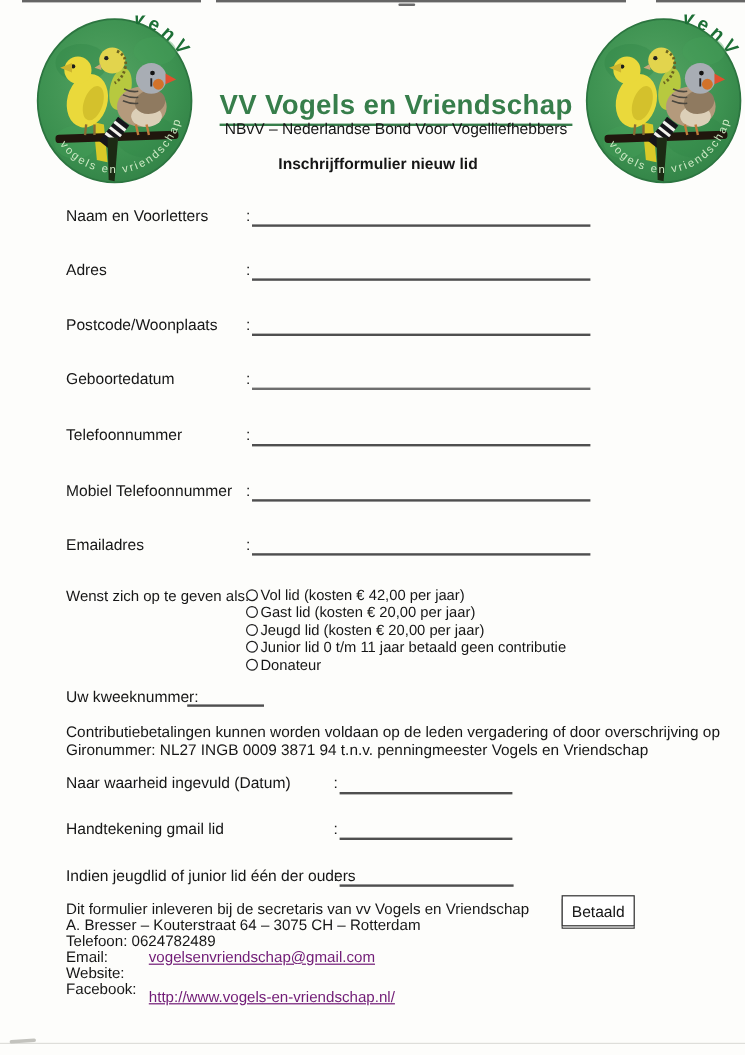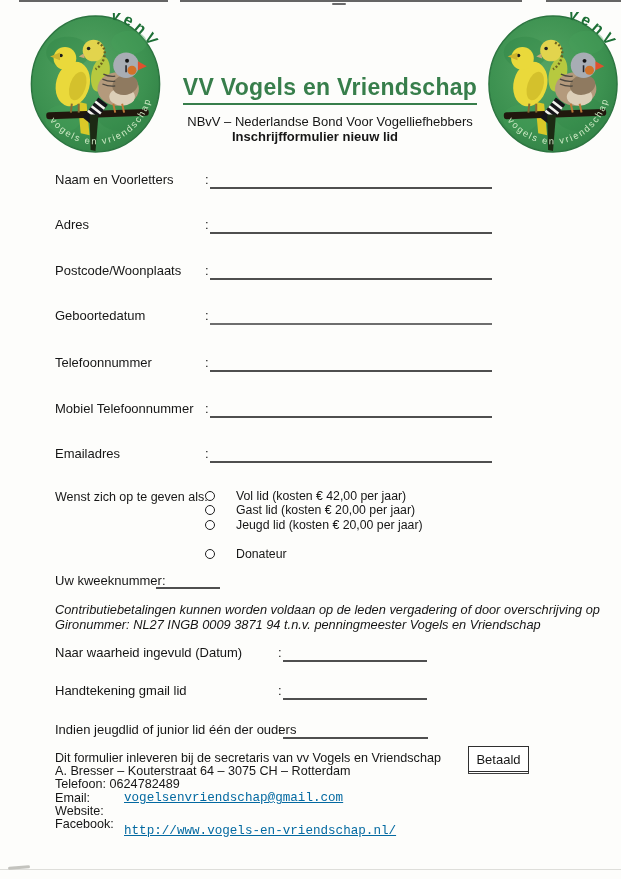--- a/index.html
+++ b/index.html
@@ -15,39 +15,39 @@
   .scan-bottom{position:absolute;top:869px;left:0;width:621px;height:1px;background:#dededa;}
   .scan-bottom-dash{position:absolute;top:866px;left:8px;width:22px;height:3px;background:#c3c3be;transform:rotate(-4deg);border-radius:2px;}
 
   .logo{position:absolute;}
   .logo-left{left:27px;top:13px;width:137px;height:142px;}
   .logo-right{left:486px;top:12px;width:134px;height:144px;}
 
   .title-wrap{position:absolute;left:165px;top:50px;width:330px;text-align:center;margin-top:24px;}
   .title{display:inline-block;font-size:23px;font-weight:bold;color:#377e4b;letter-spacing:.3px;
     border-bottom:2.5px solid #377e4b;padding-bottom:2px;}
-  .subtitle{position:absolute;left:165px;top:114px;width:330px;text-align:center;font-size:13px;}
+  .subtitle{position:absolute;left:165px;top:100px;width:330px;text-align:center;font-size:13px;}
   .form-title{position:absolute;left:150px;top:129px;width:330px;text-align:center;font-size:13px;font-weight:bold;}
 
   .row{position:absolute;left:0;width:574px;height:20px;}
   .flabel{position:absolute;left:55px;top:0;font-size:13px;white-space:nowrap;}
   .colon{position:absolute;top:0;font-size:13px;}
   .iline{position:absolute;height:1.5px;background:#4f4f4f;}
 
   .group-label{position:absolute;left:55px;top:490px;font-size:12.5px;}
-  .opt{position:absolute;left:205px;display:flex;align-items:center;gap:21px;height:14px;}
+  .opt{position:absolute;left:205px;display:flex;align-items:center;gap:2px;height:14px;}
   .radio{width:10px;height:10px;border:1.4px solid #1f1f1f;border-radius:50%;background:#fff;flex:none;box-sizing:border-box;}
   .optlabel{font-size:12.3px;white-space:nowrap;}
 
   .note{position:absolute;left:55px;top:603px;width:560px;font-size:12.8px;line-height:14.5px;}
-  .note div{white-space:nowrap;font-style:italic;}
+  .note div{white-space:nowrap;}
 
   .footer-line{position:absolute;left:55px;font-size:12.6px;white-space:nowrap;}
   .footer-val{position:absolute;left:124px;font-size:12.6px;white-space:nowrap;}
-  a.link{color:#0369a1;text-decoration:underline;cursor:pointer;font-family:Liberation Mono, monospace;}
+  a.link{color:#701a75;text-decoration:underline;cursor:pointer;}
 
   .btn{position:absolute;left:468px;width:59px;background:#fff;border:1.6px solid #3e3e3e;
     display:flex;align-items:center;justify-content:center;font-size:13px;box-sizing:content-box;cursor:pointer;}
   .btn-akkoord{top:749px;height:23px;}
   .btn-betaald{top:746px;height:24px;border-color:#2f2f2f;border-width:1.8px;}
 </style>
 </head>
 <body>
 
 <div class="page">
@@ -173,20 +173,24 @@
     <span class="optlabel">Vol lid (kosten € 42,00 per jaar)</span>
   </div>
   <div class="opt" style="top:503px">
     <span class="radio"></span>
     <span class="optlabel">Gast lid (kosten € 20,00 per jaar)</span>
   </div>
   <div class="opt" style="top:518px">
     <span class="radio"></span>
     <span class="optlabel">Jeugd lid (kosten € 20,00 per jaar)</span>
   </div>
+  <div class="opt" style="top:532px">
+    <span class="radio"></span>
+    <span class="optlabel">Junior lid 0 t/m 11 jaar betaald geen contributie</span>
+  </div>
   <div class="opt" style="top:547px">
     <span class="radio"></span>
     <span class="optlabel">Donateur</span>
   </div>
 
   <div class="row" style="top:573px">
     <span class="flabel">Uw kweeknummer:</span>
     <div class="iline" style="left:156px;top:14px;width:64px"></div>
   </div>
 

